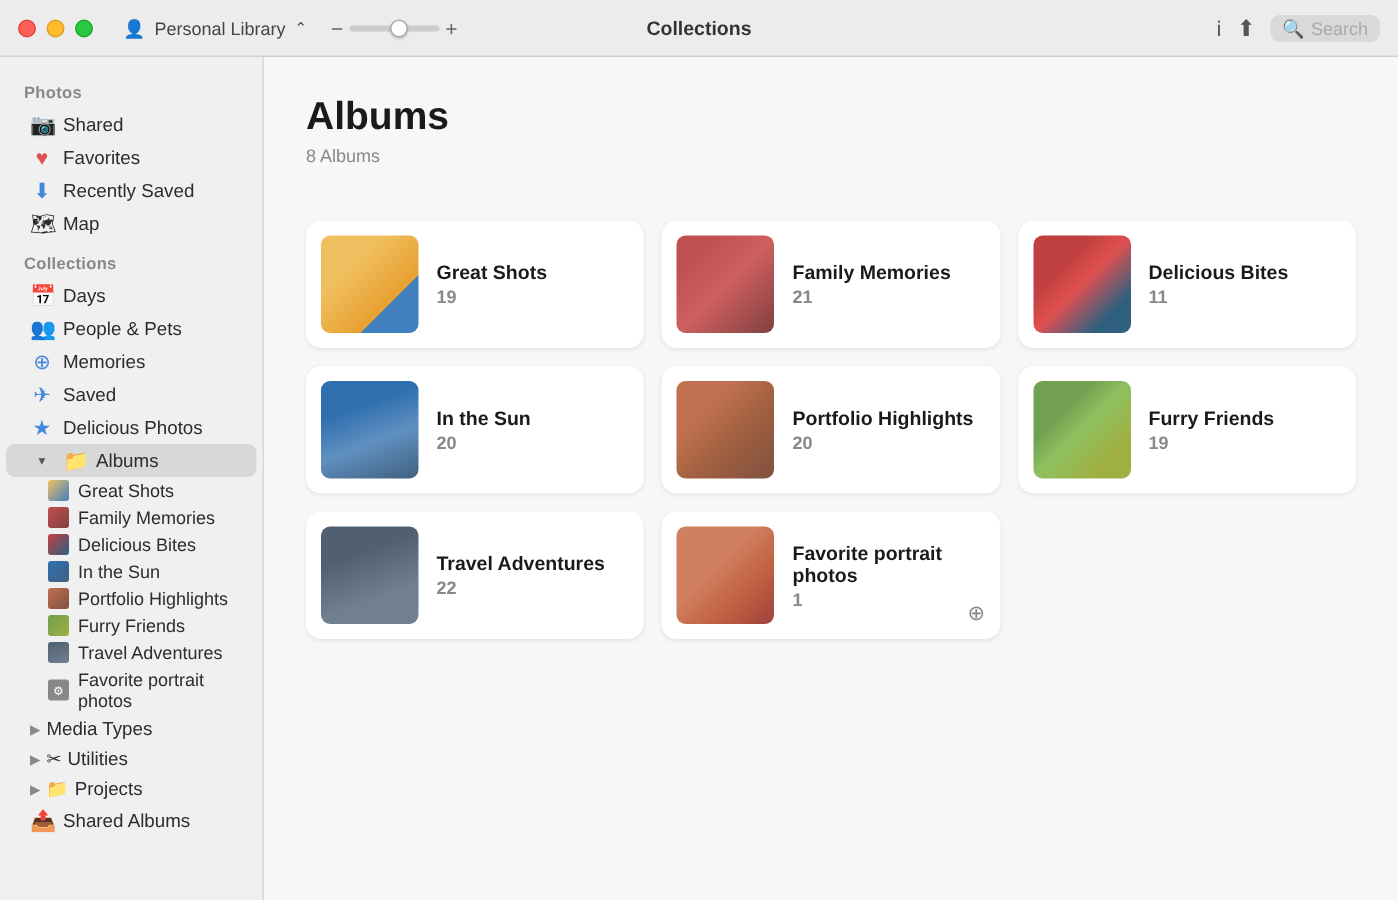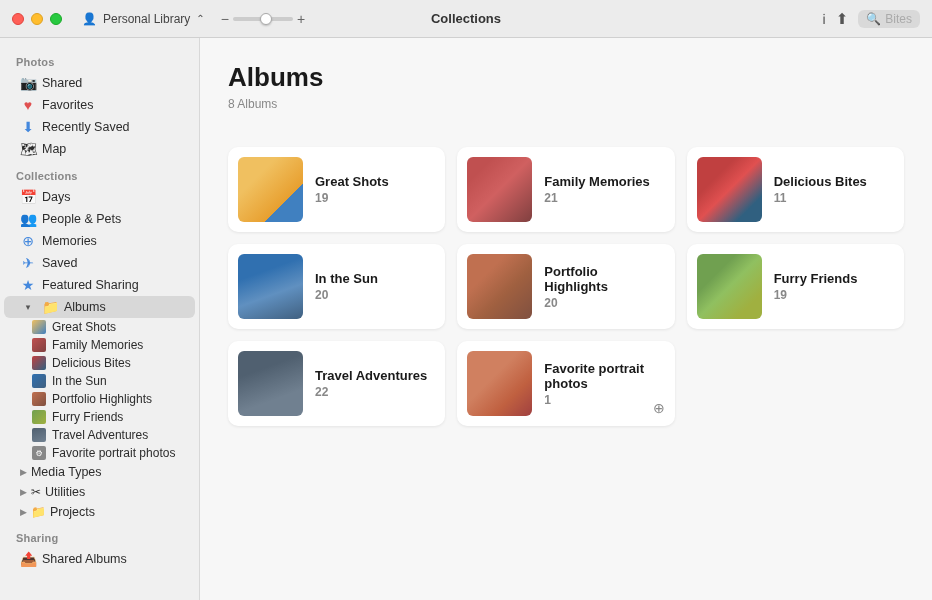--- a/index.html
+++ b/index.html
@@ -107,21 +107,21 @@
 
     
     .app-body {
       display: flex;
       flex: 1;
       overflow: hidden;
     }
 
     
     .sidebar {
-      width: 200px;
+      width: 176px;
       background: #f0f0f0;
       border-right: 1px solid #d8d8d8;
       overflow-y: auto;
       flex-shrink: 0;
       padding: 8px 0;
     }
     .sidebar-section-label {
       font-size: 11px;
       font-weight: 600;
       color: #888;
@@ -292,21 +292,21 @@
 
   <div class="titlebar-center">
     <span>Collections</span>
   </div>
 
   <div class="titlebar-right">
     <span class="icon-btn">ℹ</span>
     <span class="icon-btn" style="font-size:15px;">⬆</span>
     <div class="search-bar">
       <span>🔍</span>
-      <span style="color:#aaa;">Bites</span>
+      <span style="color:#aaa;">Search</span>
     </div>
   </div>
 </div>
 
 <div class="app-body">
 
   <div class="sidebar">
     <div class="sidebar-section-label">Photos</div>
 
     <div class="sidebar-item">
@@ -339,21 +339,21 @@
     <div class="sidebar-item">
       <span class="si-icon" style="color:#4488dd;">⊕</span>
       <span>Memories</span>
     </div>
     <div class="sidebar-item">
       <span class="si-icon" style="color:#4488dd;">✈</span>
       <span>Saved</span>
     </div>
     <div class="sidebar-item">
       <span class="si-icon" style="color:#4488dd;">★</span>
-      <span>Featured Sharing</span>
+      <span>Delicious Photos</span>
     </div>
     <div class="sidebar-item active">
       <span class="si-icon" style="font-size:9px;color:#555;">▾</span>
       <span class="si-icon">📁</span>
       <span>Albums</span>
     </div>
 
     <div class="sidebar-sub-item">
       <div class="sub-icon sub-icon-great"></div>
       <span>Great Shots</span>
@@ -395,21 +395,20 @@
       <span style="font-size:9px;color:#888;">▶</span>
       <span style="font-size:12px;">✂</span>
       <span>Utilities</span>
     </div>
     <div class="sidebar-collapsible">
       <span style="font-size:9px;color:#888;">▶</span>
       <span style="font-size:12px;">📁</span>
       <span>Projects</span>
     </div>
 
-    <div class="sidebar-section-label">Sharing</div>
     <div class="sidebar-item">
       <span class="si-icon" style="color:#4488dd;">📤</span>
       <span>Shared Albums</span>
     </div>
 
   </div>
 
   <div class="main-content">
     <div class="page-title">Albums</div>
     <div class="album-count">8 Albums</div>

